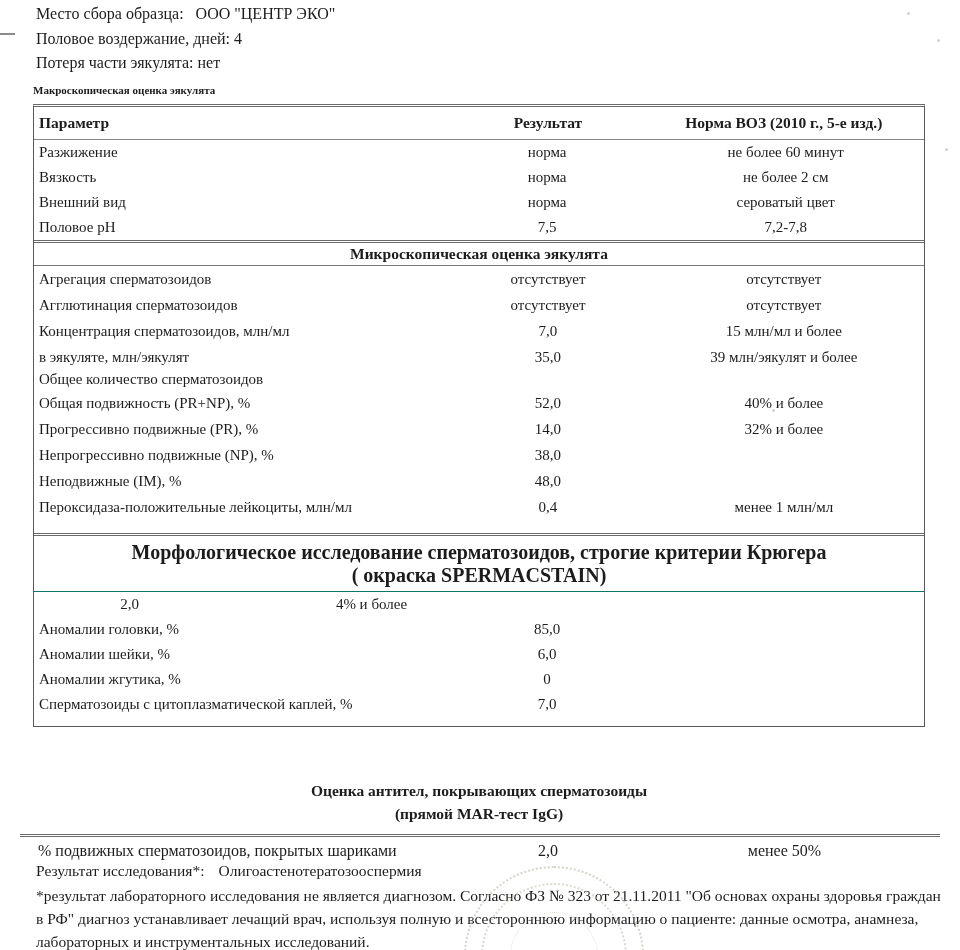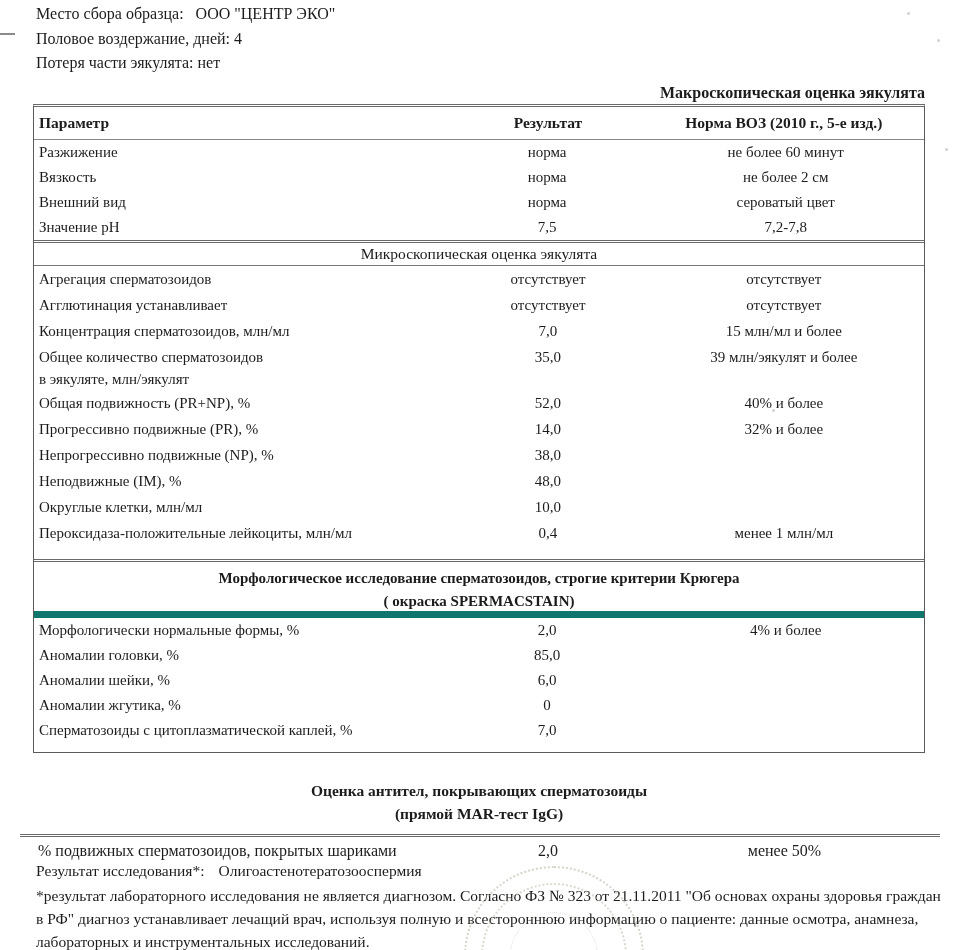--- a/index.html
+++ b/index.html
@@ -17,49 +17,49 @@
   
   .margin-mark{position:absolute;left:0;top:33px;width:15px;height:2px;background:#8b8b8b;box-shadow:0 -3px 0 -1px #b5b5b5;}
 
   
   .head{position:absolute;left:36px;top:2px;font-size:16px;line-height:24.5px;}
   .head .val{margin-left:12px;}
 
   
   .macro-title{
     position:absolute;left:33px;top:84px;width:892px;
-    text-align:right;font-weight:bold;font-size:16px;
+    text-align:left;font-weight:bold;font-size:11px;
   }
 
   
   .table{
     position:absolute;left:33px;top:104px;width:892px;
     border-left:1px solid #5a5a5a;border-right:1px solid #5a5a5a;
     border-top:3px double #6a6a6a;border-bottom:1px solid #5a5a5a;
     box-sizing:border-box;font-size:15px;
   }
   .t-row{display:flex;align-items:center;}
   .c1{width:47%;padding-left:5px;box-sizing:border-box;}
   .c2{width:21.5%;text-align:center;}
   .c3{width:31.5%;text-align:center;}
 
   .thead{height:32px;font-weight:bold;font-size:15.5px;border-bottom:1px solid #888;}
   .r25{height:25px;gap:6px;}
-  .r26{height:26px;}
+  .r26{height:26px;justify-content:flex-end;}
   .r2line{height:46px;align-items:flex-start;line-height:22px;padding-top:2px;box-sizing:border-box;}
   .spacer13{height:13px;}
 
   .band{
     border-top:3px double #6a6a6a;border-bottom:1px solid #777;
     height:22px;display:flex;align-items:center;justify-content:center;
-    font-weight:normal;font-size:15.5px;
+    font-weight:bold;font-size:15.5px;
   }
   .band2{
-    border-top:3px double #6a6a6a;border-bottom:7px solid #0f766e;
-    height:59px;text-align:center;font-weight:bold;font-size:15px;
+    border-top:3px double #6a6a6a;border-bottom:1px solid #0f766e;
+    height:59px;text-align:center;font-weight:bold;font-size:20px;
     display:flex;flex-direction:column;justify-content:flex-start;
     padding-top:5px;box-sizing:border-box;line-height:23px;
   }
   .morph-rows{padding-bottom:9px;}
 
   
   .mar-head{
     position:absolute;left:33px;top:779px;width:892px;
     text-align:center;font-weight:bold;font-size:15.5px;line-height:23px;
   }
@@ -130,46 +130,46 @@
       <div class="c1">Вязкость</div>
       <div class="c2">норма</div>
       <div class="c3">не более 2 см</div>
     </div>
     <div class="t-row r25">
       <div class="c1">Внешний вид</div>
       <div class="c2">норма</div>
       <div class="c3">сероватый цвет</div>
     </div>
     <div class="t-row r25">
-      <div class="c1">Значение pH</div>
+      <div class="c1">Половое pH</div>
       <div class="c2">7,5</div>
       <div class="c3">7,2-7,8</div>
     </div>
 
     <div class="band">Микроскопическая оценка эякулята</div>
 
     <div class="t-row r26">
       <div class="c1">Агрегация сперматозоидов</div>
       <div class="c2">отсутствует</div>
       <div class="c3">отсутствует</div>
     </div>
     <div class="t-row r26">
-      <div class="c1">Агглютинация устанавливает</div>
+      <div class="c1">Агглютинация сперматозоидов</div>
       <div class="c2">отсутствует</div>
       <div class="c3">отсутствует</div>
     </div>
     <div class="t-row r26">
       <div class="c1">Концентрация сперматозоидов, млн/мл</div>
       <div class="c2">7,0</div>
       <div class="c3">15 млн/мл и более</div>
     </div>
     <div class="t-row r2line">
       <div class="c1">
+        <div>в эякуляте, млн/эякулят</div>
         <div>Общее количество сперматозоидов</div>
-        <div>в эякуляте, млн/эякулят</div>
       </div>
       <div class="c2">35,0</div>
       <div class="c3">39 млн/эякулят и более</div>
     </div>
     <div class="t-row r26">
       <div class="c1">Общая подвижность (PR+NP), %</div>
       <div class="c2">52,0</div>
       <div class="c3">40% и более</div>
     </div>
     <div class="t-row r26">
@@ -181,39 +181,33 @@
       <div class="c1">Непрогрессивно подвижные (NP), %</div>
       <div class="c2">38,0</div>
       <div class="c3"></div>
     </div>
     <div class="t-row r26">
       <div class="c1">Неподвижные (IM), %</div>
       <div class="c2">48,0</div>
       <div class="c3"></div>
     </div>
     <div class="t-row r26">
-      <div class="c1">Округлые клетки, млн/мл</div>
-      <div class="c2">10,0</div>
-      <div class="c3"></div>
-    </div>
-    <div class="t-row r26">
       <div class="c1">Пероксидаза-положительные лейкоциты, млн/мл</div>
       <div class="c2">0,4</div>
       <div class="c3">менее 1 млн/мл</div>
     </div>
     <div class="spacer13"></div>
 
     <div class="band2">
       <div>Морфологическое исследование сперматозоидов, строгие критерии Крюгера</div>
       <div>( окраска SPERMACSTAIN)</div>
     </div>
 
     <div class="morph-rows">
       <div class="t-row r25">
-        <div class="c1">Морфологически нормальные формы, %</div>
         <div class="c2">2,0</div>
         <div class="c3">4% и более</div>
       </div>
       <div class="t-row r25">
         <div class="c1">Аномалии головки, %</div>
         <div class="c2">85,0</div>
         <div class="c3"></div>
       </div>
       <div class="t-row r25">
         <div class="c1">Аномалии шейки, %</div>

